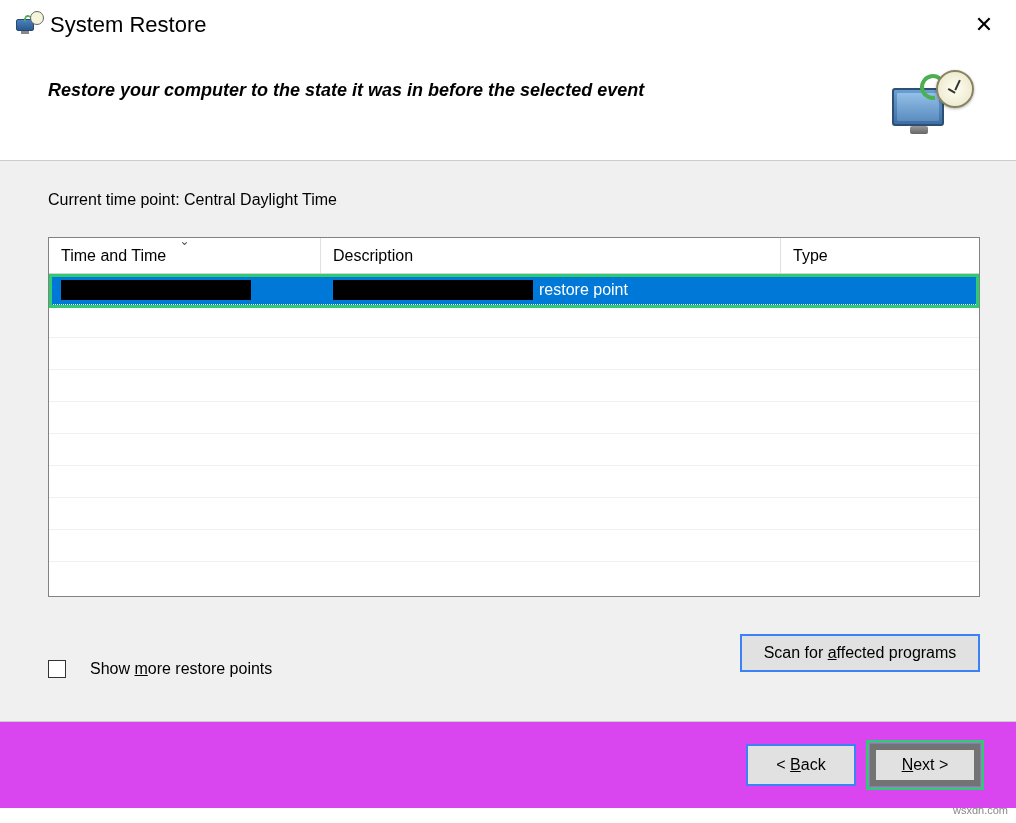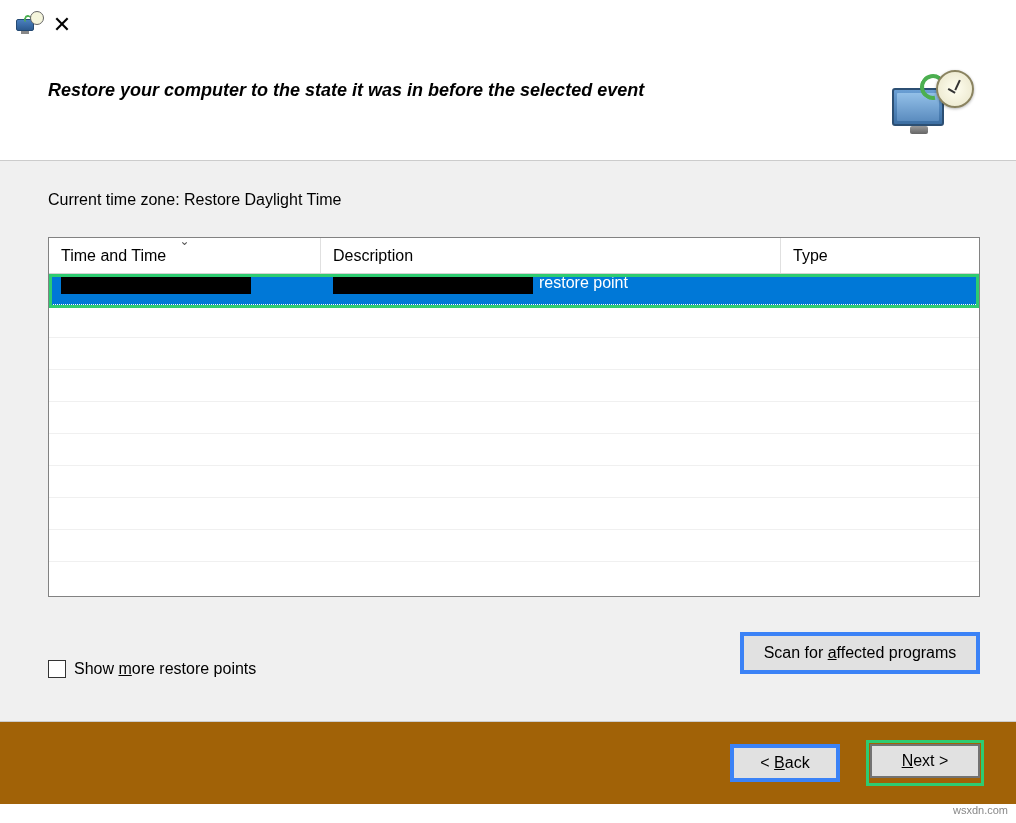--- a/index.html
+++ b/index.html
@@ -190,113 +190,114 @@
       outline-offset: -2px;
     }
     .highlight-box {
       position: absolute;
       border: 3px solid #2ecc71;
       pointer-events: none;
     }
     .row-highlight {
       left: 0; top: 36px; right: 0; height: 34px;
     }
-    .cell { padding: 0 12px; display: flex; align-items: flex-start; height: 100%; }
+    .cell { padding: 0 12px; display: flex; align-items: center; height: 100%; }
     .cell.date { width: 272px; }
     .cell.desc { width: 460px; }
     .cell.type { flex: 1; }
     .redact {
       background: #000;
       display: inline-block;
       height: 20px;
     }
     .redact.w1 { width: 190px; }
     .redact.w2 { width: 200px; margin-right: 6px; }
     
     .below-table {
       display: flex;
       justify-content: space-between;
       align-items: center;
       margin-top: 30px;
     }
     .checkbox-row {
-      display: flex; align-items: center; gap: 8px;
+      display: flex; align-items: center; gap: 24px;
       font-size: 16px;
       margin-top: 33px;
     }
     .checkbox-box {
       width: 18px; height: 18px; border: 1.5px solid #333;
       background: #fff;
       cursor: pointer;
     }
     .btn {
       background: #e1e1e1;
-      border: 4px solid #3b82f6;
+      border: 2px solid #3b82f6;
       padding: 6px 18px;
       font-size: 16px;
       font-family: inherit;
       cursor: pointer;
       min-width: 110px;
     }
     .btn.scan { min-width: 240px; padding: 8px 18px; }
     
     .footer {
-      background: #a16207;
+      background: #d946ef;
       border-top: 1px solid #ccc;
       padding: 22px 36px;
       display: flex;
       justify-content: flex-end;
-      gap: 30px;
+      gap: 14px;
       position: relative;
     }
     .next-wrapper {
       position: relative;
       display: inline-block;
     }
     .next-highlight {
       position: absolute;
       inset: -4px;
       border: 3px solid #2ecc71;
       pointer-events: none;
     }
     .btn.next {
-      border: 2px solid #737373;
+      border: 6px solid #737373;
     }
     .underline { text-decoration: underline; }
     .watermark {
       position: absolute;
       right: 8px; bottom: 7px;
       font-size: 11px;
       color: #888;
     }
   </style>
 </head>
 <body>
 
 <div class="titlebar">
   <div class="restore-icon-small">
     <div class="monitor"></div>
     <div class="arrow"></div>
     <div class="clock"></div>
   </div>
+  <div class="title-text">System Restore</div>
   <div class="close-x">✕</div>
 </div>
 
 <div class="header-area">
   <div class="header-text">Restore your computer to the state it was in before the selected event</div>
   <div class="restore-icon-large">
     <div class="monitor"></div>
     <div class="arrow"></div>
     <div class="clock"></div>
   </div>
 </div>
 <hr class="divider">
 
 <div class="body-area">
-  <div class="timezone-label">Current time zone: Restore Daylight Time</div>
+  <div class="timezone-label">Current time point: Central Daylight Time</div>
 
   <div class="table-wrapper">
     <div class="col-headers">
       <div class="col-header date">
         <span class="sort-indicator">⌄</span>
         <span>Time and Time</span>
       </div>
       <div class="col-header desc">
         <span>Description</span>
       </div>

